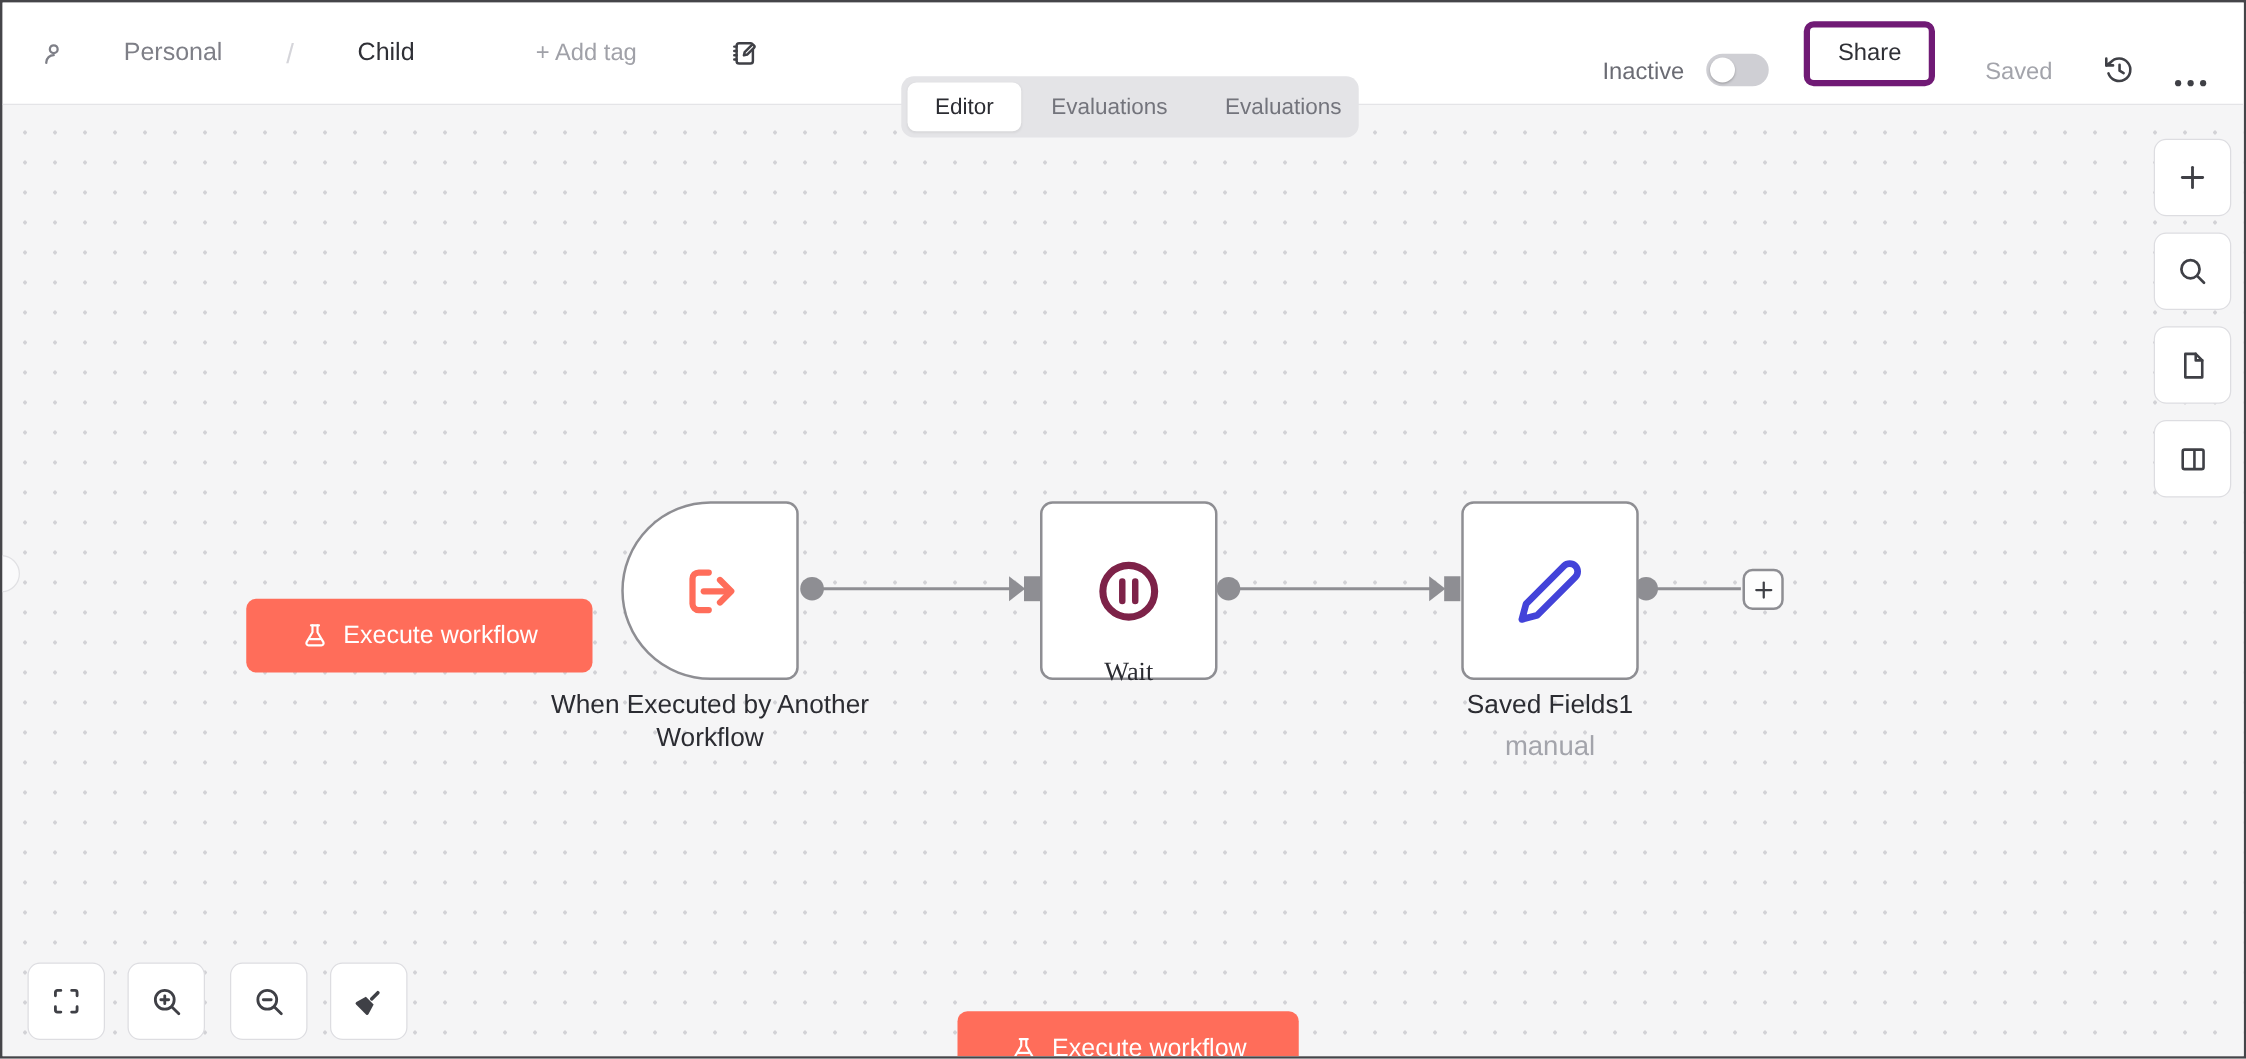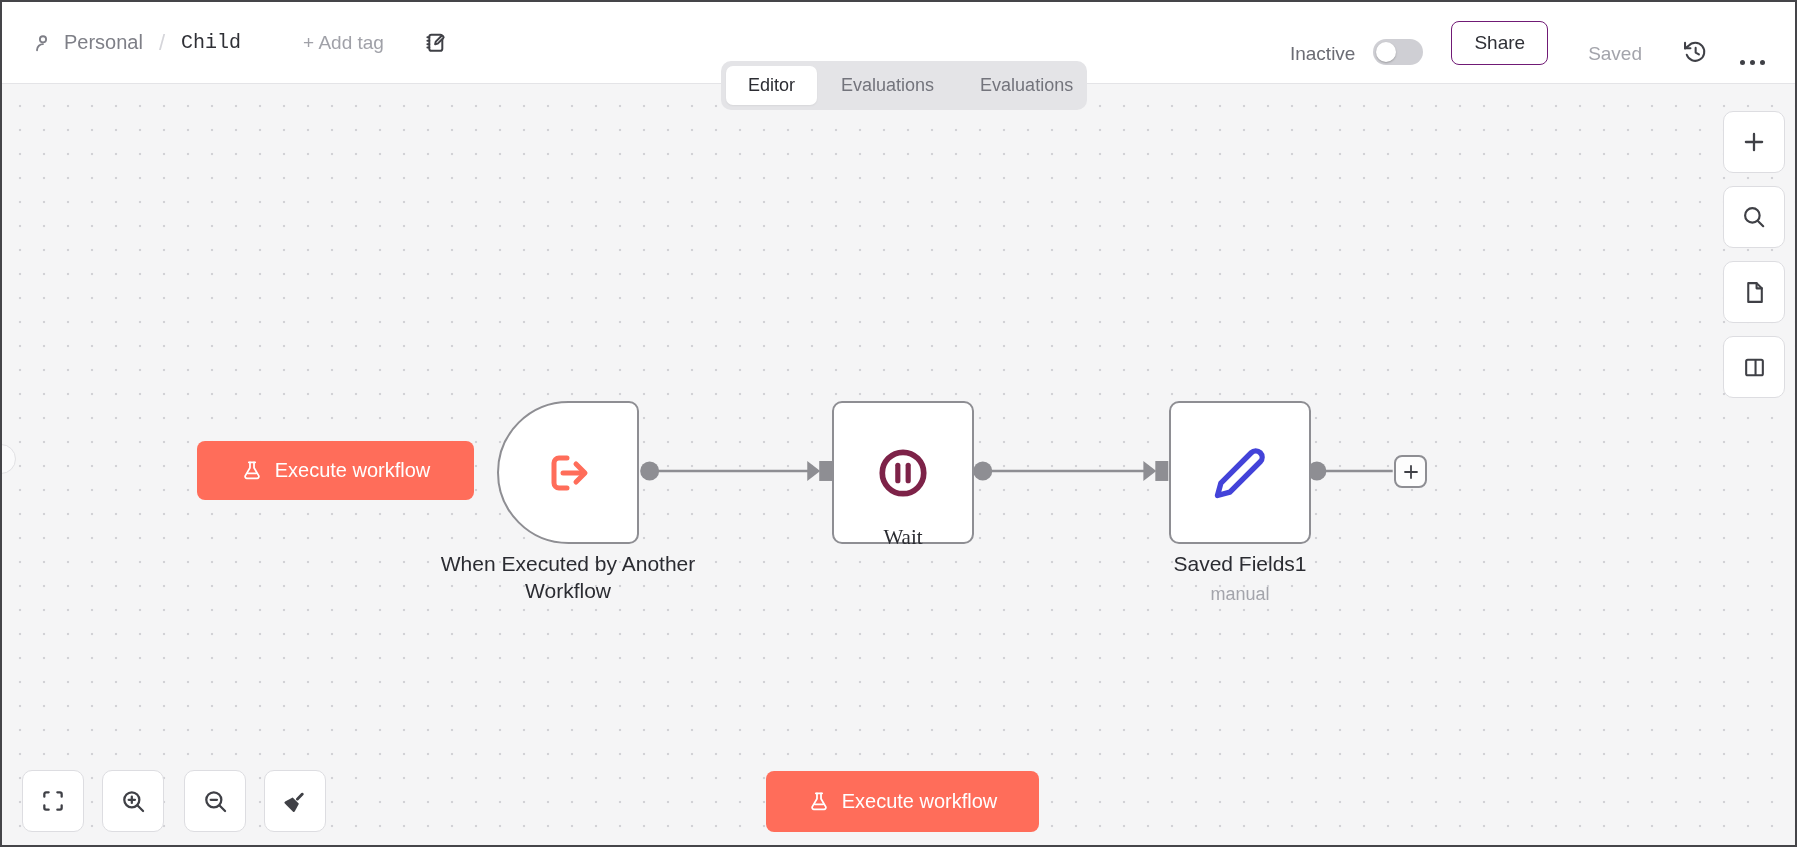--- a/index.html
+++ b/index.html
@@ -8,34 +8,34 @@
     position:relative; width:1797px; height:847px;
     border:2px solid #454549; background:#fff; overflow:hidden;
   }
   
   .header {
     position:absolute; top:0; left:0; right:0; height:82px;
     background:#fff; border-bottom:1px solid #e4e4e7;
     display:flex; align-items:center; justify-content:space-between;
     padding:0 30px; z-index:4;
   }
-  .h-left { display:flex; align-items:center; }
+  .h-left { display:flex; align-items:center;gap:35px; }
   .h-right { display:flex; align-items:flex-end; }
   .crumb-icon { display:flex; align-items:center; color:#7e7f87; margin-right:10px; }
   .project { font-size:20px; color:#7e7f87; }
   .sep { font-size:22px; color:#d5d5da; margin:0 16px; }
-  .wf-name { font-size:20px; color:#2f3036; font-weight:500;font-family:Liberation Mono, monospace; }
+  .wf-name { font-size:20px; color:#2f3036; font-weight:500; }
   .add-tag { font-size:19px; color:#a0a1a8; margin-left:62px; cursor:pointer; }
   .note-btn { margin-left:38px; display:flex; align-items:center; color:#3f4046; cursor:pointer; background:none; border:none; }
   .status-label { font-size:19px; color:#6b6c74; margin-right:18px; }
   .toggle { position:relative; width:50px; height:26px; background:#cfcfd4; border-radius:14px; cursor:pointer; }
   .toggle .knob { position:absolute; left:3px; top:3px; width:20px; height:20px; border-radius:50%; background:#fff; box-shadow:0 1px 2px rgba(0,0,0,.25); }
   .share-btn {
     margin-left:28px; font-size:19px; color:#2f3036; background:#fff;
-    border:1px solid #701a75; border-radius:8px; padding:10px 22px; cursor:pointer;
+    border:5px solid #701a75; border-radius:8px; padding:10px 22px; cursor:pointer;
     font-family:inherit;
   }
   .saved { font-size:19px; color:#a3a4ab; margin-left:40px; }
   .hist-btn, .more-btn { background:none; border:none; cursor:pointer; display:flex; align-items:center; color:#3f4046; }
   .hist-btn { margin-left:40px; }
   .more-btn { margin-left:32px; }
   .dots3 { display:flex; gap:5px; }
   .dots3 i { width:5px; height:5px; border-radius:50%; background:#3f4046; }
   
   .tabs {
@@ -51,41 +51,41 @@
     background-color:#f5f5f6;
     background-image:radial-gradient(circle, #d2d2d6 1.3px, transparent 1.6px);
     background-size:24px 24px; background-position:6px 10px;
     overflow:hidden;
   }
   .edge-layer { position:absolute; inset:0; width:100%; height:100%; }
   
   .exec-btn {
     position:absolute; display:flex; align-items:center; justify-content:center; gap:12px;
     background:#ff6d5a; color:#fff; border:none; border-radius:8px;
-    font-size:20px; font-weight:500; cursor:pointer; font-family:inherit;
+    font-size:20px; font-weight:500; cursor:pointer; font-family:inherit;margin-top:38px;
   }
   .exec-left { left:195px; top:357px; width:277px; height:59px; }
   .exec-bottom { left:764px; top:687px; width:273px; height:61px; }
   
   .node {
     position:absolute; width:142px; height:143px; background:#fff;
     border:2.5px solid #8e8e93; display:flex; align-items:center; justify-content:center;
     cursor:pointer;
   }
   .node.trigger { left:495px; top:317px; border-radius:72px 10px 10px 72px; }
   .node.square1 { left:830px;  top:317px; border-radius:10px; }
   .node.square2 { left:1167px; top:317px; border-radius:10px; }
   .node-label {
     position:absolute; text-align:center; font-size:21px; color:#2b2c32; font-weight:500;
     line-height:27px;
   }
   .lbl-trigger { left:436px; top:466px; width:260px; }
   .lbl-wait    { left:831px; top:440px; width:140px;font-family:Liberation Serif, serif; }
   .lbl-edit    { left:1137px; top:466px; width:202px; }
-  .node-sub { position:absolute; left:1137px; top:500px; width:202px; text-align:center; font-size:18px; color:#a3a4ab; }
+  .node-sub { position:absolute; left:1137px; top:500px; width:202px; text-align:center; font-size:22px; color:#a3a4ab; }
   .plus-node {
     position:absolute; left:1392px; top:371px; width:33px; height:33px;
     background:#fdfdfd; border:2.5px solid #8e8e93; border-radius:8px;
     display:flex; align-items:center; justify-content:center; color:#3f4046; cursor:pointer;
   }
   
   .ctrl-btn {
     position:absolute; width:62px; height:62px; background:#fff;
     border:1px solid #dddde1; border-radius:10px; display:flex; align-items:center;
     justify-content:center; color:#3f4046; cursor:pointer;

